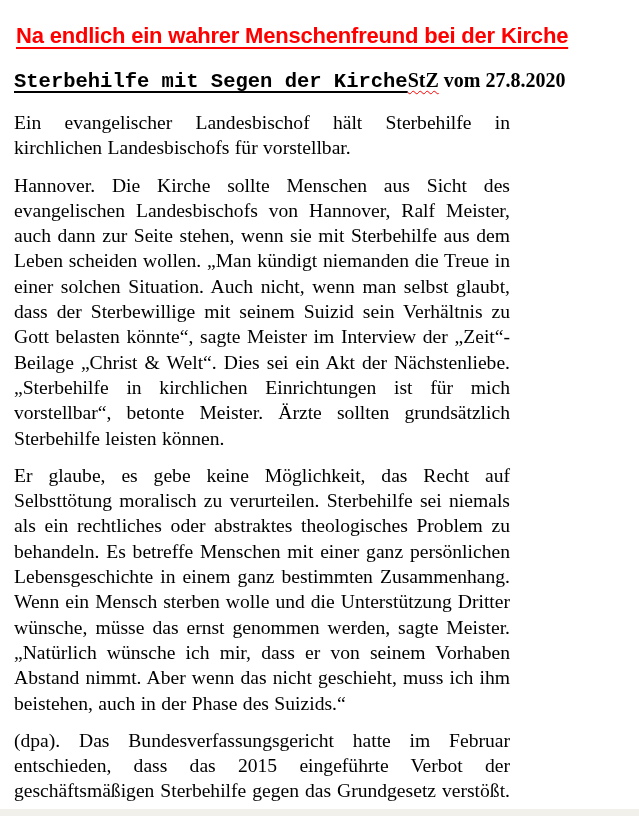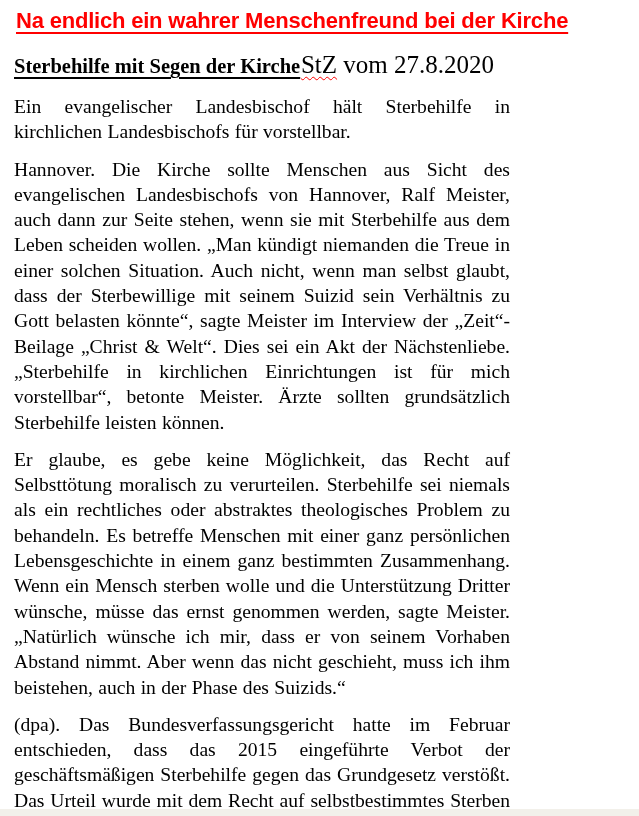--- a/index.html
+++ b/index.html
@@ -8,21 +8,21 @@
     width: 639px;
     height: 816px;
     background: #ffffff;
     overflow: hidden;
   }
   .page {
     position: relative;
     box-sizing: border-box;
     width: 524px;
     height: 816px;
-    padding: 8px 14px 0 14px;
+    padding: 23px 14px 0 14px;
     background: #ffffff;
     font-family: "Liberation Serif", serif;
     color: #000000;
   }
   .article-title {
     margin: 0 0 0 2px;
     font-family: "Liberation Sans", sans-serif;
     font-weight: bold;
     font-size: 22px;
     line-height: 26px;
@@ -34,34 +34,34 @@
     white-space: nowrap;
   }
   .subtitle-row {
     margin-top: 18px;
     display: flex;
     justify-content: space-between;
     align-items: baseline;
   }
   .article-subtitle {
     margin: 0;
-    font-family: Liberation Serif, serif;
+    font-family: Liberation Mono, monospace;
     font-weight: bold;
     font-size: 20.5px;
     line-height: 26px;
     color: #000000;
     text-decoration: underline;
     text-decoration-thickness: 2px;
     text-underline-offset: 4px;
     white-space: nowrap;
   }
   .dateline {
     font-family: "Liberation Serif", serif;
-    font-weight: normal;
-    font-size: 25px;
+    font-weight: bold;
+    font-size: 20px;
     line-height: 26px;
     color: #000000;
     padding-right: 16px;
     white-space: nowrap;
   }
   .squiggle {
     text-decoration: underline;
     text-decoration-style: wavy;
     text-decoration-color: #ff0000;
     text-decoration-thickness: 1px;

